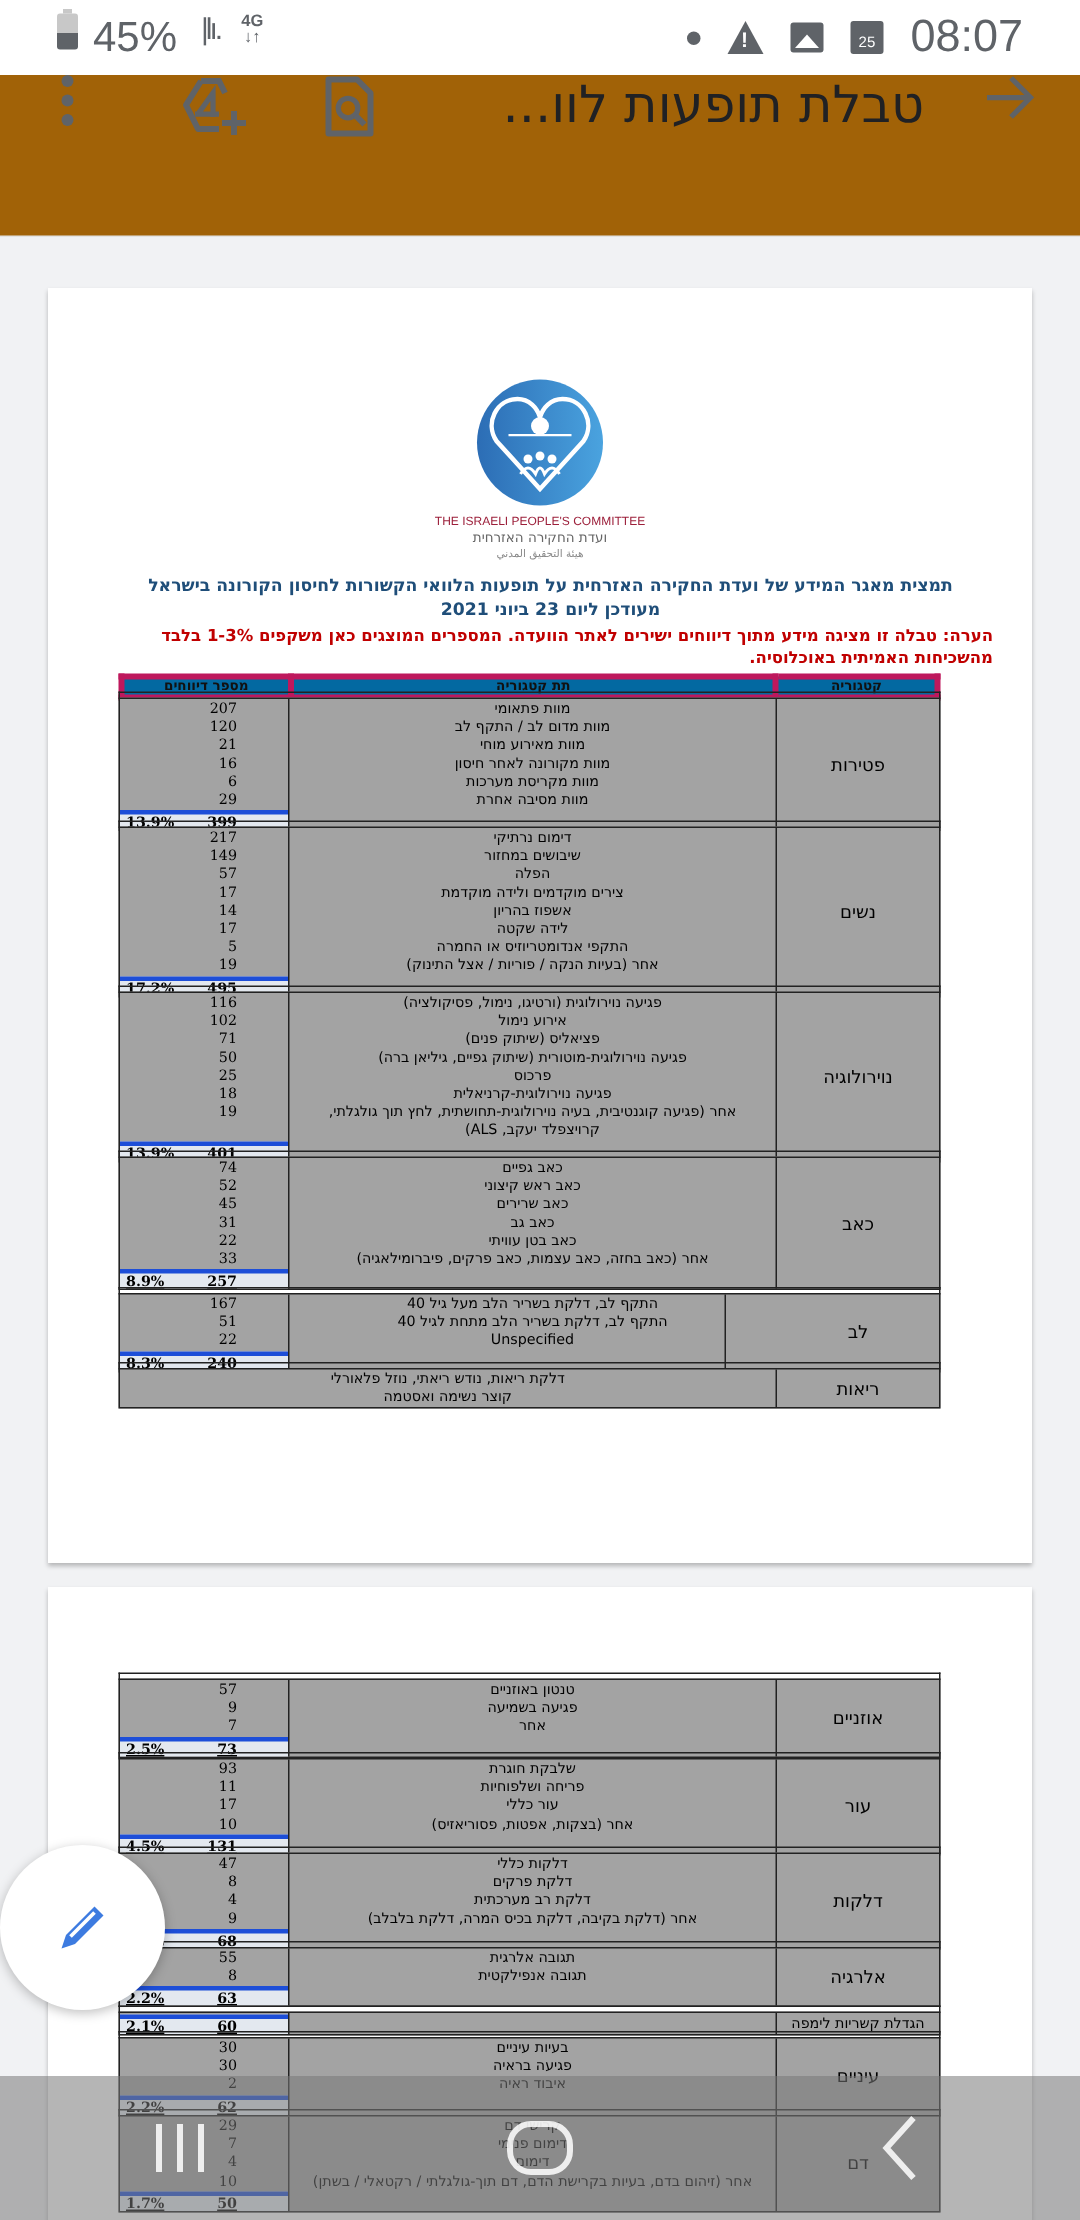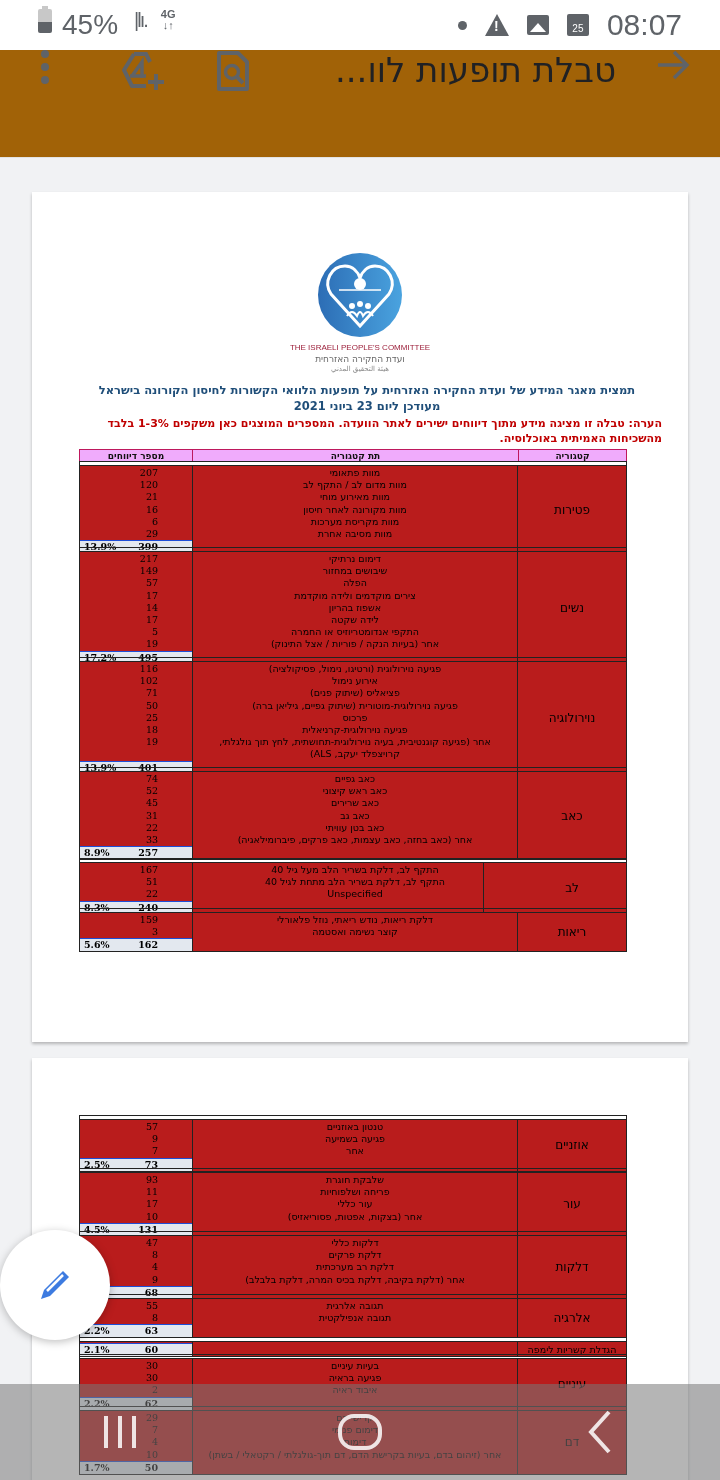--- a/index.html
+++ b/index.html
@@ -34,27 +34,27 @@
   .logo-text { position: absolute; left: 0; width: 656px; text-align: center; }
   .logo-en { top: 151px; font-size: 8px; color: #9c1f3a; font-family: "Liberation Sans", sans-serif; }
   .logo-he { top: 162px; font-size: 9px; color: #666; direction: rtl; }
   .logo-ar { top: 173px; font-size: 7px; color: #888; direction: rtl; }
   .doc-title { position: absolute; left: 40px; width: 590px; top: 190px; text-align: center; direction: rtl; color: #1f4e79; font-weight: bold; font-size: 11.5px; line-height: 16px; font-family: "DejaVu Sans", sans-serif; }
   .doc-note { position: absolute; left: 46px; width: 584px; top: 224px; text-align: right; direction: rtl; color: #c00000; font-weight: bold; font-size: 11px; line-height: 15px; }
 
   table { border-collapse: collapse; font-family: "DejaVu Serif", serif; font-size: 9.5px; color: #111; }
   .tbl { position: absolute; left: 47px; width: 548px; }
   .hdr { height: 12px; }
-  .hdr td { border: 1px solid #be185d; background: #f0abfc; font-weight: bold; text-align: center; font-family: "DejaVu Sans", sans-serif; font-size: 9px; direction: rtl; }
-  .grp { position: absolute; left: 47px; width: 548px; border: 1px solid #222; display: flex; background: #b91c1c; }
+  .hdr td { border: 4px solid #be185d; background: #0369a1; font-weight: bold; text-align: center; font-family: "DejaVu Sans", sans-serif; font-size: 9px; direction: rtl; }
+  .grp { position: absolute; left: 47px; width: 548px; border: 1px solid #222; display: flex; background: #a3a3a3; }
   .grp::before { content: ""; position: absolute; left: -1px; right: -1px; top: -5px; height: 4px; border: 1px solid #222; border-bottom: 0; }
   .c-num { width: 113px; border-right: 1px solid #222; display: flex; flex-direction: column; }
   .nums { flex: 1; padding-top: 1px; }
   .num { height: 12.2px; line-height: 12.2px; text-align: right; padding-right: 34px; font-size: 9.5px; font-family: "DejaVu Serif", serif; }
-  .tot { display: flex; height: 13px; border-top: 1px solid #1d4ed8; background: #e3e8ef; font-weight: bold; font-size: 9.5px; line-height: 12px; font-family: "DejaVu Serif", serif; }
+  .tot { display: flex; height: 13px; border-top: 3px solid #1d4ed8; background: #e3e8ef; font-weight: bold; font-size: 9.5px; line-height: 12px; font-family: "DejaVu Serif", serif; text-decoration: underline; }
   .tot .pct { width: 30px; padding-left: 4px; }
   .tot .sum { flex: 1; text-align: right; padding-right: 34px; }
   .c-sub { flex: 1; border-right: 1px solid #222; text-align: center; direction: rtl; padding-top: 1px; }
   .sub { height: 12.2px; line-height: 12.2px; font-size: 9.5px; font-family: "DejaVu Sans", sans-serif; white-space: nowrap; }
   .c-cat { width: 108px; display: flex; align-items: center; justify-content: center; direction: rtl; font-size: 12px; font-family: "DejaVu Sans", sans-serif; }
 
   .fab { position: absolute; left: 0; top: 1230px; width: 110px; height: 110px; background: #fff; border-radius: 50%; box-shadow: 0 2px 8px rgba(0,0,0,0.25); display: flex; align-items: center; justify-content: center; }
 
   .navbar { position: absolute; left: 0; top: 1384px; width: 720px; height: 96px; background: rgba(120,120,120,0.55); display: flex; align-items: center; justify-content: space-around; }
   .nav-btn { color: rgba(255,255,255,0.85); display: flex; align-items: center; justify-content: center; width: 80px; height: 60px; }
@@ -264,30 +264,20 @@
           </div>
         </div>
         <div class="c-sub">
           <div class="sub">התקף לב, דלקת בשריר הלב מעל גיל 40</div>
           <div class="sub">התקף לב, דלקת בשריר הלב מתחת לגיל 40</div>
           <div class="sub">Unspecified</div>
         </div>
         <div class="c-cat">לב</div>
       </div>
       <div class="grp" style="top: 720px;">
-        <div class="c-num">
-          <div class="nums">
-            <div class="num">159</div>
-            <div class="num">3</div>
-          </div>
-          <div class="tot">
-            <span class="pct">5.6%</span>
-            <span class="sum">162</span>
-          </div>
-        </div>
         <div class="c-sub">
           <div class="sub">דלקת ריאות, נודש ריאתי, נוזל פלאורלי</div>
           <div class="sub">קוצר נשימה ואסטמה</div>
         </div>
         <div class="c-cat">ריאות</div>
       </div>
     </div>
 </div>
 
 <div class="page page2">

